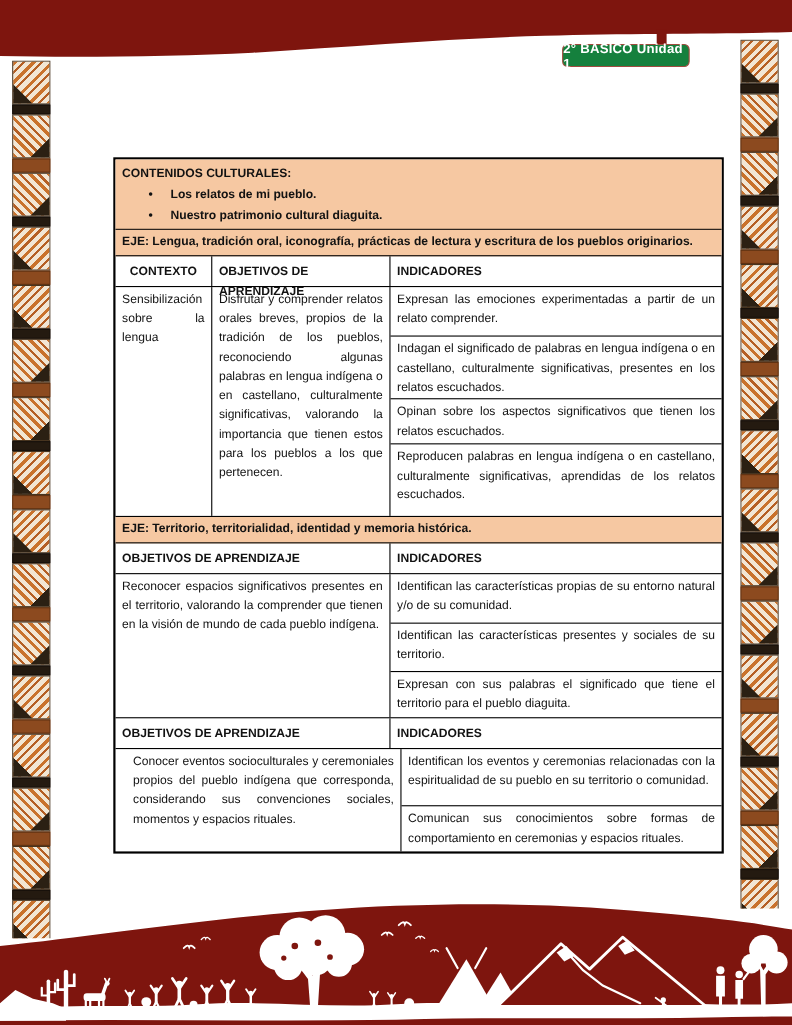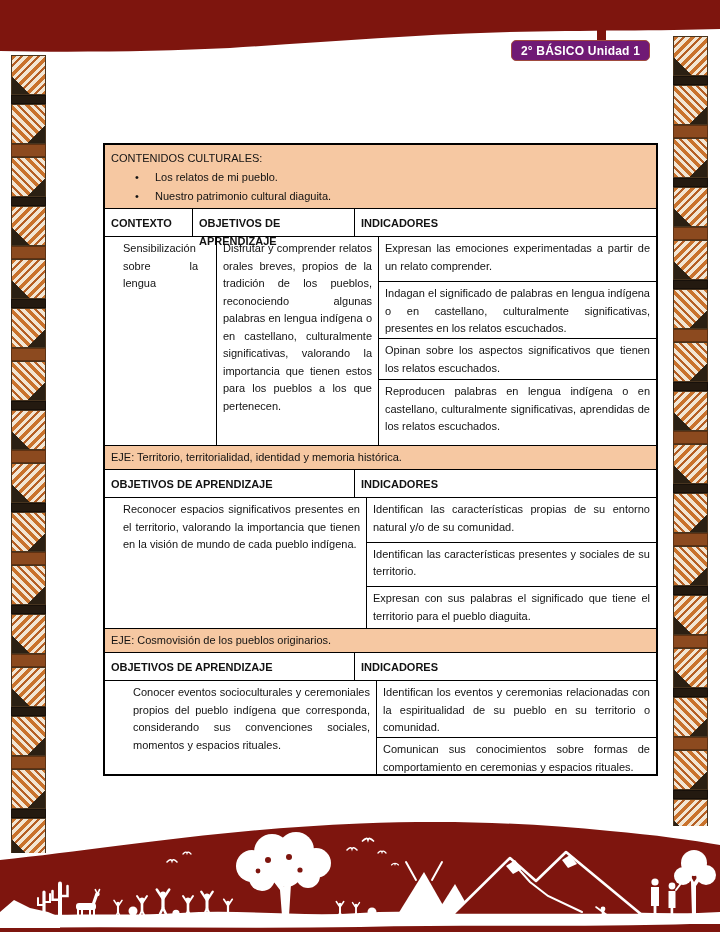--- a/index.html
+++ b/index.html
@@ -7,22 +7,22 @@
   body {
     position:relative; overflow:hidden; background:#ffffff;
     font-family:"Liberation Sans", sans-serif; color:#121212;
   }
 
   
   .top-band { position:absolute; top:0; left:0; width:720px; height:64px; }
 
   
   .badge {
-    position:absolute; left:511px; top:40px; width:139px; height:21px;
-    background:#701a75; border:1px solid #a04a3e; border-radius:5px;
+    position:absolute; left:511px; top:40px; width:116px; height:21px;
+    background:#15803d; border:1px solid #a04a3e; border-radius:5px;
     color:#ffffff; font-size:12px; font-weight:bold;
     display:flex; align-items:center; justify-content:center;
     letter-spacing:.2px;
   }
 
   
   .strip { position:absolute; width:35px; overflow:hidden; }
   .strip.left  { left:11px;  top:55px; height:798px; }
   .strip.right { left:673px; top:36px; height:790px; }
   .tile {
@@ -38,37 +38,37 @@
   }
   .bar { height:9px; background:#241a10; border:1px solid #17100a; }
   .bar.sienna { height:13px; background:#8c4a1f; border-color:#5e3112; }
 
   
   .tbl {
     position:absolute; left:103px; top:143px; width:555px;
     border:2px solid #000; background:#fff;
     font-size:11px; line-height:17.5px;
   }
-  .band { background:#f6c8a2; padding:3px 6px; font-weight:normal; }
+  .band { background:#f6c8a2; padding:3px 6px; font-weight:bold; }
   .sec-contenidos { height:64px; border-bottom:1.5px solid #000; }
   .band-title { padding-top:2px; }
   .bullet-row { padding-left:24px; margin-top:1.5px; display:flex; }
   .bullet-row .dot { width:20px; font-size:11px; }
   .eje { height:24px; border-bottom:1.5px solid #000; }
   .row { display:flex; border-bottom:1.2px solid #000; }
   .row:last-child { border-bottom:none;padding-left:10px; }
   .hrow { height:28px; font-weight:bold; }
   .hrow > div { padding:6px 6px 0 6px; }
-  .c1 { width:87px; flex:0 0 87px; }
+  .c1 { width:87px; flex:0 0 87px;text-align:center; }
   .c2 { width:162px; flex:0 0 162px; }
   .c3 { flex:1 1 auto; }
   .ocol { width:249px; flex:0 0 249px; }
   .icol { flex:1 1 auto; }
   .bl { border-left:1.2px solid #000; }
-  .bc { padding:3px 6px;margin-left:12px; }
+  .bc { padding:3px 6px; }
   .just { text-align:justify; }
   .stack { display:flex; flex-direction:column; padding:0; }
   .ind { padding:3px 6px; }
   .ind + .ind { border-top:1.2px solid #000; }
   .body1 { height:209px; }
   .body2 { height:131px; }
   .body3 { height:93px; }
   .grow { flex:1 1 auto; }
 
   
@@ -164,20 +164,21 @@
     <div class="bullet-row">
       <span class="dot">•</span>
       <span>Los relatos de mi pueblo.</span>
     </div>
     <div class="bullet-row">
       <span class="dot">•</span>
       <span>Nuestro patrimonio cultural diaguita.</span>
     </div>
   </div>
 
+  <div class="band eje">EJE: Lengua, tradición oral, iconografía, prácticas de lectura y escritura de los pueblos originarios.</div>
 
   <div class="row hrow">
     <div class="c1">CONTEXTO</div>
     <div class="c2 bl">OBJETIVOS DE APRENDIZAJE</div>
     <div class="c3 bl">INDICADORES</div>
   </div>
 
   <div class="row body1">
     <div class="c1 bc just">Sensibilización sobre la lengua</div>
     <div class="c2 bl bc just">Disfrutar y comprender relatos orales breves, propios de la tradición de los pueblos, reconociendo algunas palabras en lengua indígena o en castellano, culturalmente significativas, valorando la importancia que tienen estos para los pueblos a los que pertenecen.</div>
@@ -190,29 +191,28 @@
   </div>
 
   <div class="band eje">EJE: Territorio, territorialidad, identidad y memoria histórica.</div>
 
   <div class="row hrow">
     <div class="ocol">OBJETIVOS DE APRENDIZAJE</div>
     <div class="icol bl">INDICADORES</div>
   </div>
 
   <div class="row body2">
-    <div class="ocol bc just">Reconocer espacios significativos presentes en el territorio, valorando la importancia que tienen en la visión de mundo de cada pueblo indígena.</div>
+    <div class="ocol bc just">Reconocer espacios significativos presentes en el territorio, valorando la comprender que tienen en la visión de mundo de cada pueblo indígena.</div>
     <div class="icol bl stack">
       <div class="ind just" style="height:44px">Identifican las características propias de su entorno natural y/o de su comunidad.</div>
       <div class="ind just" style="height:45px">Identifican las características presentes y sociales de su territorio.</div>
       <div class="ind just grow">Expresan con sus palabras el significado que tiene el territorio para el pueblo diaguita.</div>
     </div>
   </div>
 
-  <div class="band eje">EJE: Cosmovisión de los pueblos originarios.</div>
 
   <div class="row hrow">
     <div class="ocol">OBJETIVOS DE APRENDIZAJE</div>
     <div class="icol bl">INDICADORES</div>
   </div>
 
   <div class="row body3">
     <div class="ocol bc just">Conocer eventos socioculturales y ceremoniales propios del pueblo indígena que corresponda, considerando sus convenciones sociales, momentos y espacios rituales.</div>
     <div class="icol bl stack">
       <div class="ind just" style="height:56px">Identifican los eventos y ceremonias relacionadas con la espiritualidad de su pueblo en su territorio o comunidad.</div>

